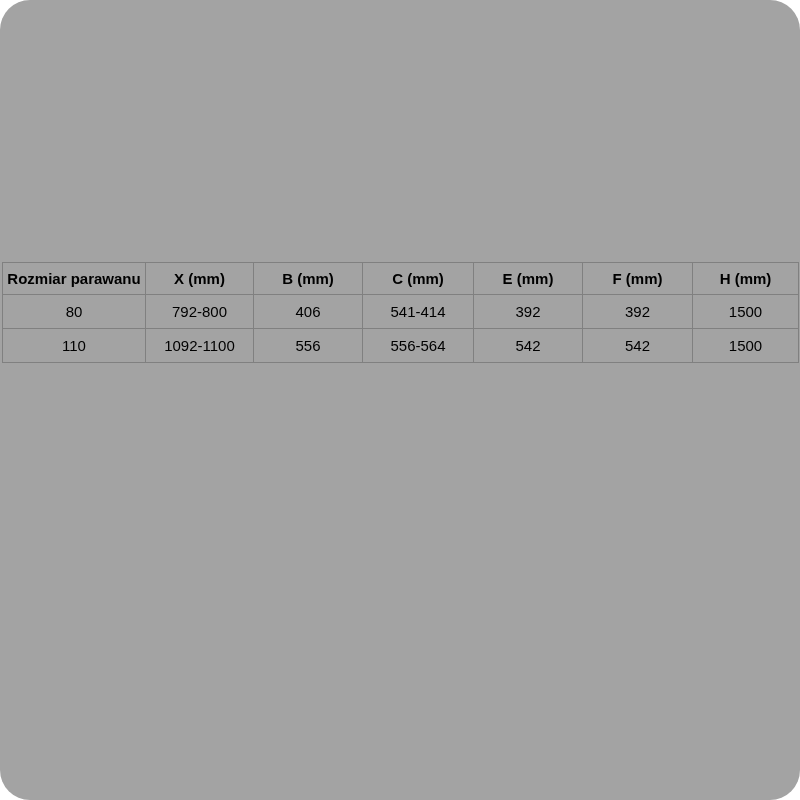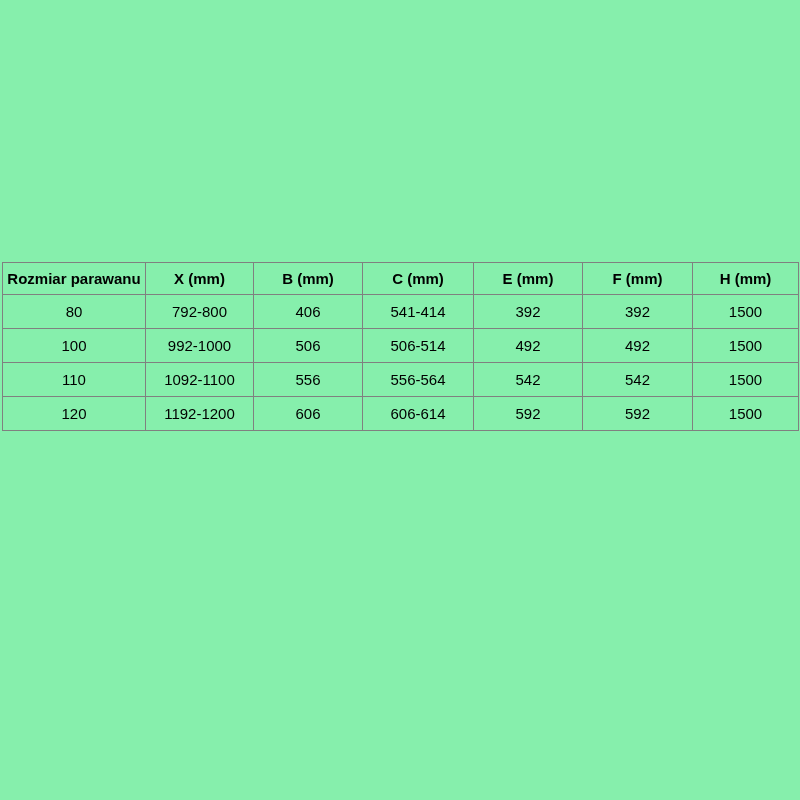--- a/index.html
+++ b/index.html
@@ -6,22 +6,23 @@
   html, body {
     width: 800px;
     height: 800px;
     background: #ffffff;
     font-family: "Liberation Sans", sans-serif;
   }
   .page {
     position: relative;
     width: 800px;
     height: 800px;
-    background: #86efac;
+    background: #a3a3a3;
     overflow: hidden;
+    border-radius: 30px;
   }
   .table-wrap {
     position: absolute;
     left: 2px;
     top: 262px;
     width: 796px;
   }
   table.spec-table {
     border-collapse: collapse;
     table-layout: fixed;
@@ -84,42 +85,24 @@
           <tr>
             <td>80</td>
             <td>792-800</td>
             <td>406</td>
             <td>541-414</td>
             <td>392</td>
             <td>392</td>
             <td>1500</td>
           </tr>
           <tr>
-            <td>100</td>
-            <td>992-1000</td>
-            <td>506</td>
-            <td>506-514</td>
-            <td>492</td>
-            <td>492</td>
-            <td>1500</td>
-          </tr>
-          <tr>
             <td>110</td>
             <td>1092-1100</td>
             <td>556</td>
             <td>556-564</td>
             <td>542</td>
             <td>542</td>
             <td>1500</td>
           </tr>
-          <tr>
-            <td>120</td>
-            <td>1192-1200</td>
-            <td>606</td>
-            <td>606-614</td>
-            <td>592</td>
-            <td>592</td>
-            <td>1500</td>
-          </tr>
         </tbody>
     </table>
   </div>
 </div>
 
 </body></html>

